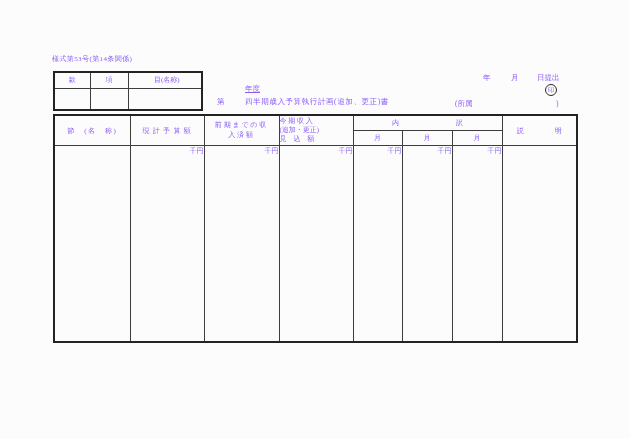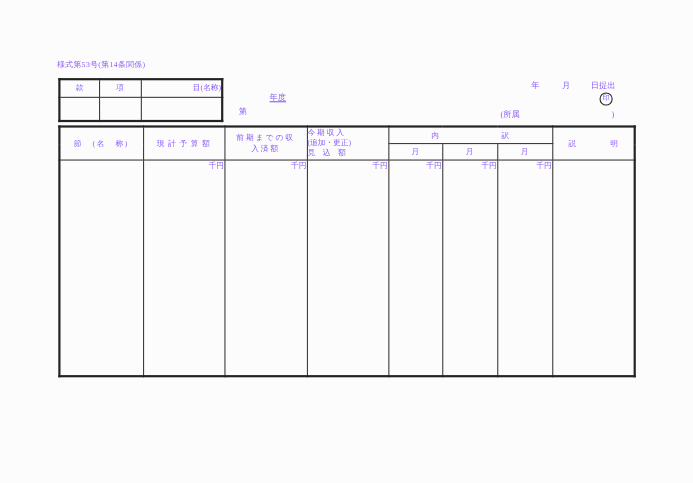--- a/index.html
+++ b/index.html
@@ -22,21 +22,21 @@
     border-collapse:collapse; table-layout:fixed;
     border:2px solid #232323;
   }
   .account-table th, .account-table td {
     border:1px solid #3d3d3d; padding:0;
     font-size:7px; font-weight:normal; text-align:center;
     background:transparent;
   }
   .account-table .r-head { height:16px; }
   .account-table .r-blank { height:22px; }
-  .account-table .moku { text-align:right; padding-left:4px; }
+  .account-table .moku { text-align:center; padding-left:4px; }
 
   
   .nendo      { left:245px; top:84px;text-decoration:underline; }
   .title-dai  { left:217px; top:97px; }
   .title-main { left:245px; top:97px; letter-spacing:0.6px; }
 
   
   .sub-year  { left:483px; top:73px; }
   .sub-month { left:511px; top:73px; }
   .sub-day   { left:537px; top:73px;text-align:center; }
@@ -99,20 +99,21 @@
     <tr class="r-blank">
       <td></td>
       <td></td>
       <td></td>
     </tr>
   </tbody>
     </table>
 
   <div class="abs fs75 nendo">年度</div>
   <div class="abs fs75 title-dai">第</div>
+  <div class="abs fs75 title-main">四半期歳入予算執行計画(追加、更正)書</div>
 
   <div class="abs fs75 sub-year">年</div>
   <div class="abs fs75 sub-month">月</div>
   <div class="abs fs75 sub-day">日提出</div>
   <div class="seal">
     <span>印</span>
   </div>
   <div class="abs fs75 aff-open">(所属</div>
   <div class="abs fs75 aff-close">)</div>
 

